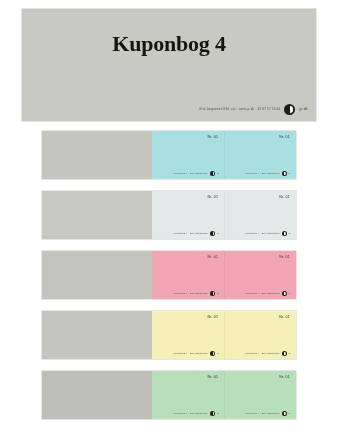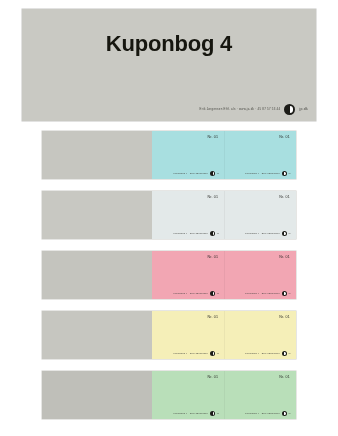--- a/index.html
+++ b/index.html
@@ -30,21 +30,21 @@
   #cover-title {
     position: absolute;
     left: 0;
     right: 0;
     top: 22px;
     text-align: center;
     font-size: 22px;
     font-weight: bold;
     letter-spacing: -0.2px;
     color: #16160f;
-    font-family: Liberation Sans, sans-serif;
+    font-family: Liberation Serif, serif;
   }
   #cover-footer {
     position: absolute;
     right: 8px;
     bottom: 6px;
     display: flex;
     align-items: center;
     gap: 4px;
   }
   #cover-footer .fine-text {

